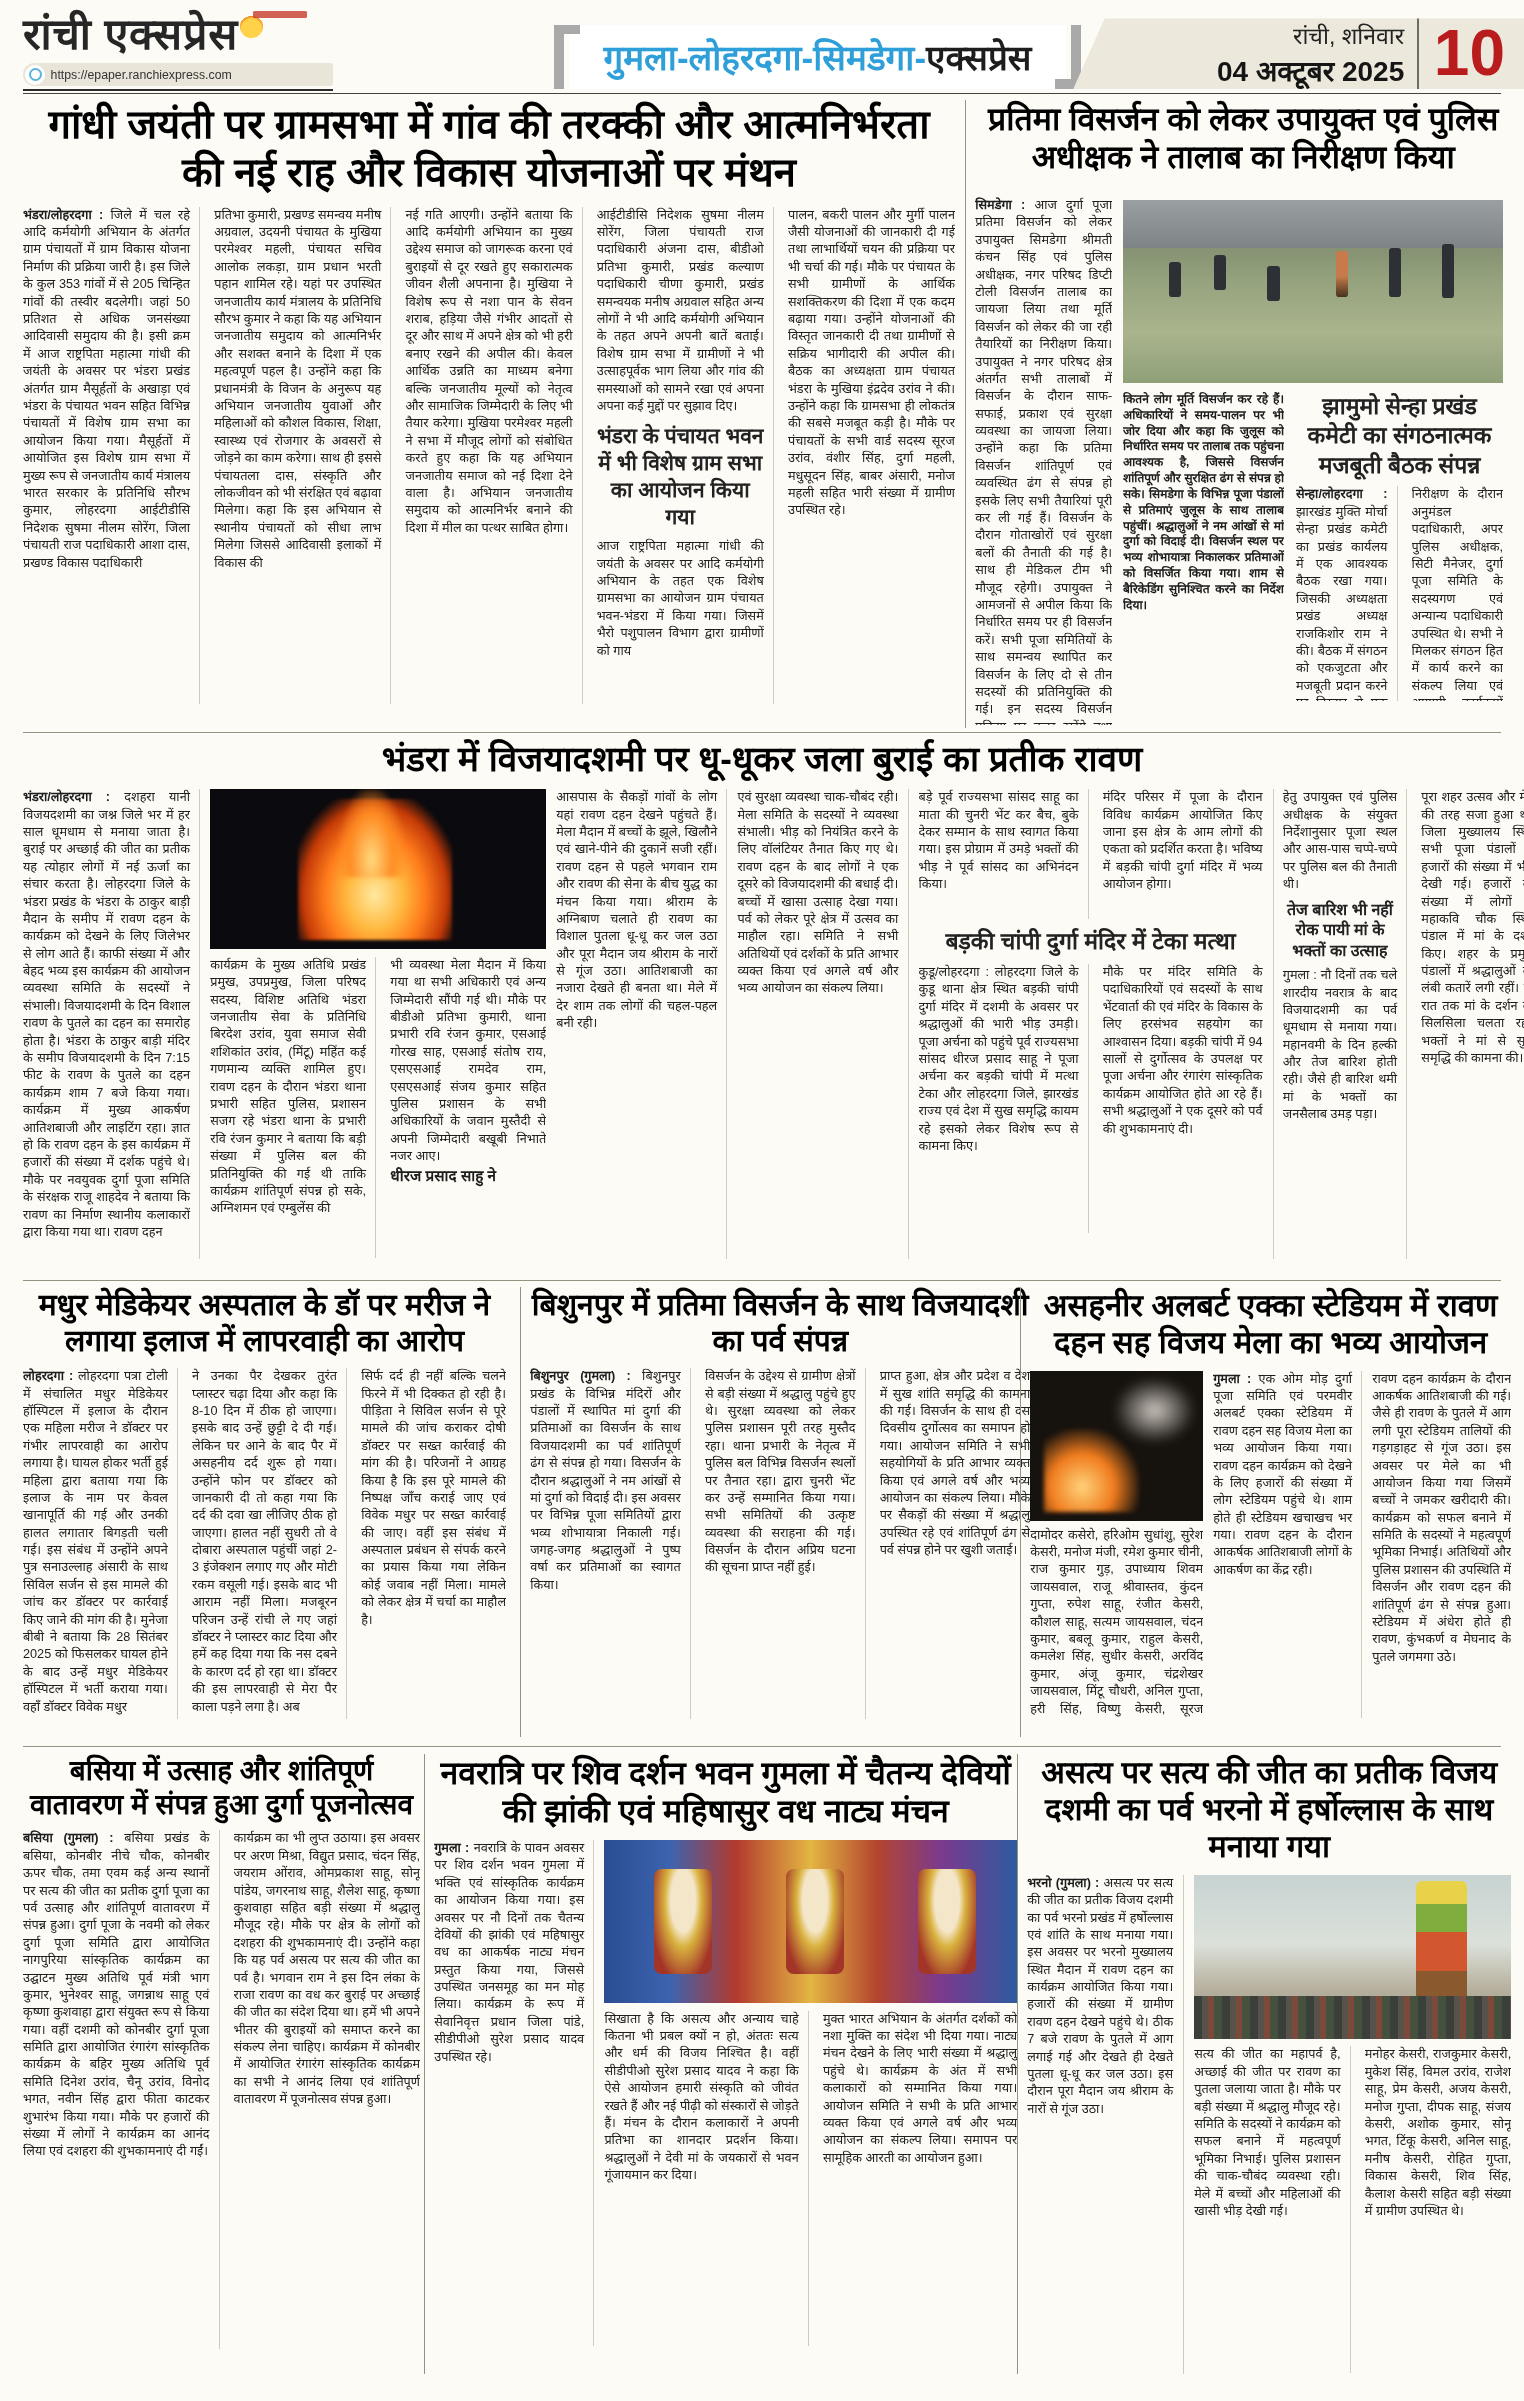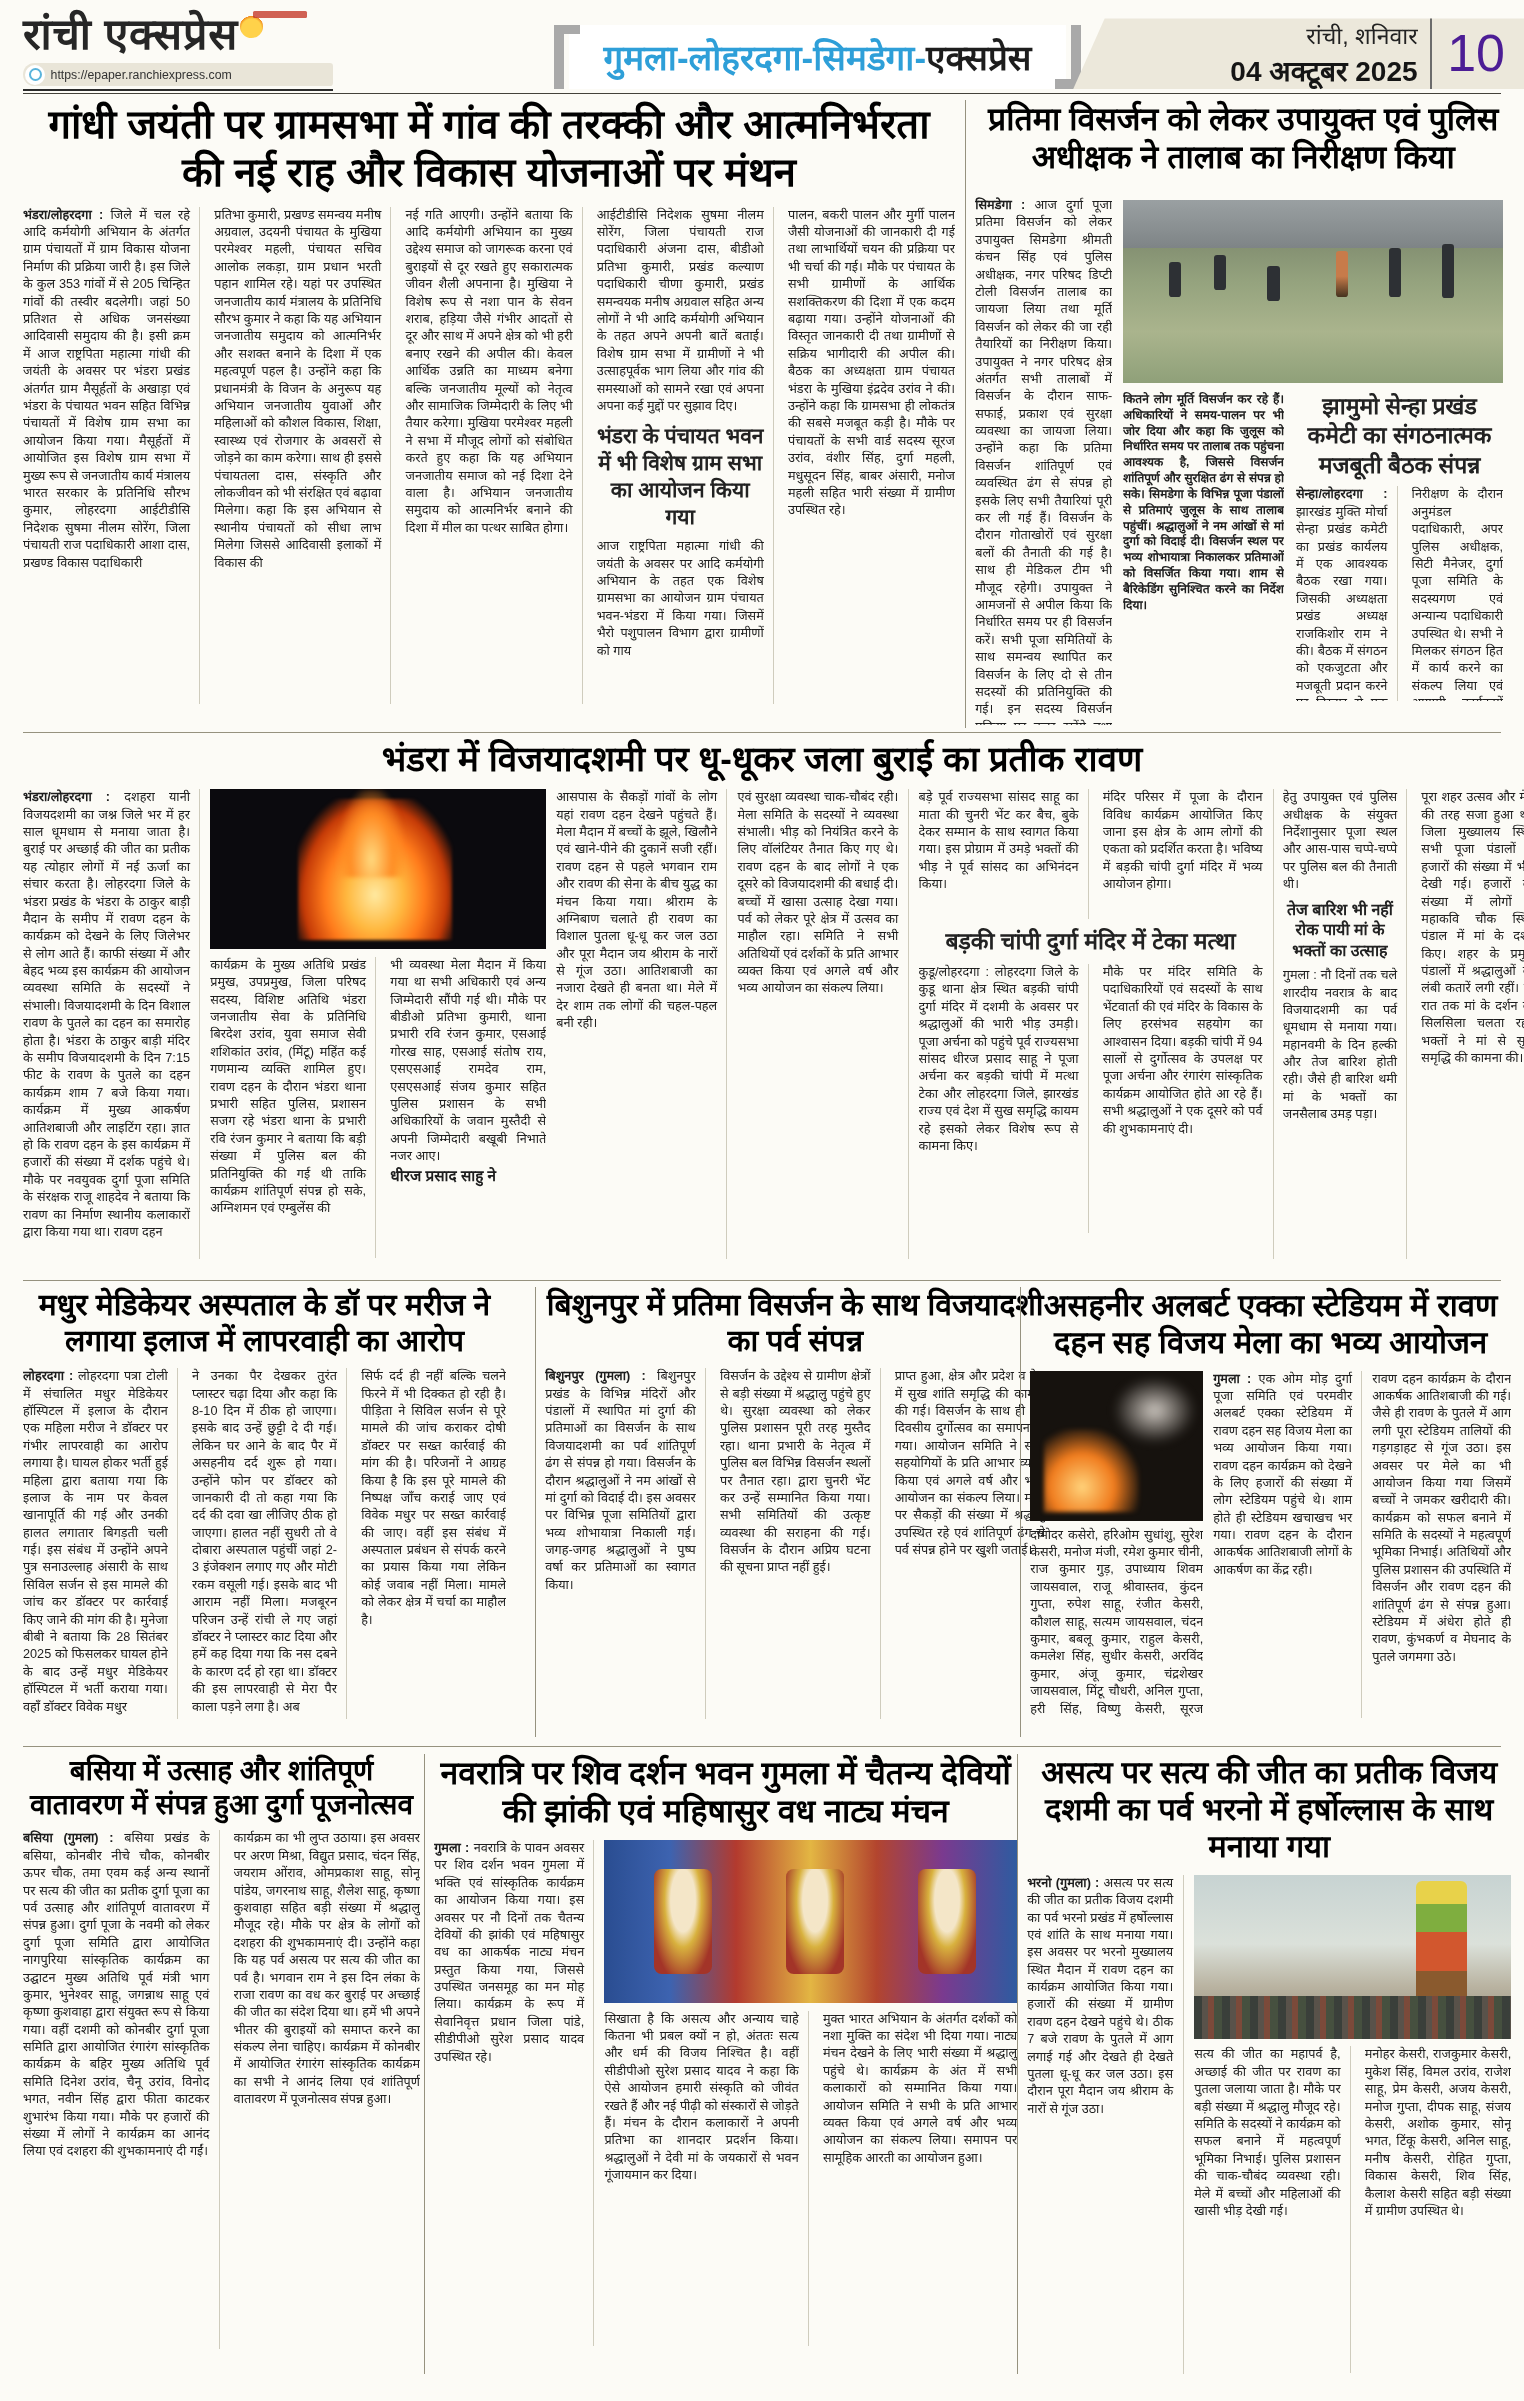--- a/index.html
+++ b/index.html
@@ -21,21 +21,21 @@
   .banner .blue{color:#2e9fd8;}
   .banner .black{color:#1d1d1d;}
   .brk{position:absolute;top:0;width:10.7px;height:64px;background:#a9a9a9;}
   .brk.l{left:-15.3px;} .brk.l::before{content:"";position:absolute;left:0;top:0;width:26px;height:9.2px;background:#a9a9a9;}
   .brk.r{right:-15.3px;} .brk.r::before{content:"";position:absolute;right:0;bottom:0;width:26px;height:9.2px;background:#a9a9a9;}
   .dateline{position:absolute;left:1073px;top:18.4px;width:452px;height:71px;background:#ece8db;
             clip-path:polygon(7% 0,100% 0,100% 100%,0 100%);display:flex;align-items:center;justify-content:flex-end;}
   .dl-text{text-align:right;padding-right:12.3px;}
   .dl-day{font-size:23px;color:#222;}
   .dl-date{font-size:28px;font-weight:800;color:#151515;}
-  .dl-page{font-size:52px;font-weight:400;color:#4c1d95;border-left:2.3px solid #6b6b6b;padding:0 20px 0 15.3px;line-height:71px;}
+  .dl-page{font-size:64px;font-weight:700;color:#b91c1c;border-left:2.3px solid #6b6b6b;padding:0 20px 0 15.3px;line-height:71px;}
   
   .rule{position:absolute;left:23px;width:1478px;border-top:0.8px solid #96927f;}
   .sec{position:absolute;}
   .h1{font-weight:800;text-align:center;color:#000000;line-height:1.2;}
   .byline{font-weight:bold;}
   .col{font-size:12.7px;line-height:1.37;text-align:justify;overflow:hidden;color:#1d1d1d;}
   .cols{display:flex;gap:14px;}
   .cols .col{flex:1;border-right:0.8px solid #cfccbd;padding-right:9.2px;}
   .cols .col:last-child{border-right:none;padding-right:0;}
   .subhead{font-weight:800;text-align:center;line-height:1.28;color:#222;}
@@ -188,21 +188,21 @@
 
   <div class="sec" style="left:23px;top:1287px;width:483px;height:450px;">
     <div class="h1" style="font-size:30px;">मधुर मेडिकेयर अस्पताल के डॉ पर मरीज ने लगाया इलाज में लापरवाही का आरोप</div>
     <div class="cols" style="margin-top:9.2px;height:351px;">
       <div class="col"><span class="byline">लोहरदगा :</span> <span>लोहरदगा पत्रा टोली में संचालित मधुर मेडिकेयर हॉस्पिटल में इलाज के दौरान एक महिला मरीज ने डॉक्टर पर गंभीर लापरवाही का आरोप लगाया है। घायल होकर भर्ती हुई महिला द्वारा बताया गया कि इलाज के नाम पर केवल खानापूर्ति की गई और उनकी हालत लगातार बिगड़ती चली गई। इस संबंध में उन्होंने अपने पुत्र सनाउल्लाह अंसारी के साथ सिविल सर्जन से इस मामले की जांच कर डॉक्टर पर कार्रवाई किए जाने की मांग की है। मुनेजा बीबी ने बताया कि 28 सितंबर 2025 को फिसलकर घायल होने के बाद उन्हें मधुर मेडिकेयर हॉस्पिटल में भर्ती कराया गया। वहाँ डॉक्टर विवेक मधुर</span></div>
       <div class="col">ने उनका पैर देखकर तुरंत प्लास्टर चढ़ा दिया और कहा कि 8-10 दिन में ठीक हो जाएगा। इसके बाद उन्हें छुट्टी दे दी गई। लेकिन घर आने के बाद पैर में असहनीय दर्द शुरू हो गया। उन्होंने फोन पर डॉक्टर को जानकारी दी तो कहा गया कि दर्द की दवा खा लीजिए ठीक हो जाएगा। हालत नहीं सुधरी तो वे दोबारा अस्पताल पहुंचीं जहां 2-3 इंजेक्शन लगाए गए और मोटी रकम वसूली गई। इसके बाद भी आराम नहीं मिला। मजबूरन परिजन उन्हें रांची ले गए जहां डॉक्टर ने प्लास्टर काट दिया और हमें कह दिया गया कि नस दबने के कारण दर्द हो रहा था। डॉक्टर की इस लापरवाही से मेरा पैर काला पड़ने लगा है। अब</div>
       <div class="col">सिर्फ दर्द ही नहीं बल्कि चलने फिरने में भी दिक्कत हो रही है। पीड़िता ने सिविल सर्जन से पूरे मामले की जांच कराकर दोषी डॉक्टर पर सख्त कार्रवाई की मांग की है। परिजनों ने आग्रह किया है कि इस पूरे मामले की निष्पक्ष जाँच कराई जाए एवं विवेक मधुर पर सख्त कार्रवाई की जाए। वहीं इस संबंध में अस्पताल प्रबंधन से संपर्क करने का प्रयास किया गया लेकिन कोई जवाब नहीं मिला। मामले को लेकर क्षेत्र में चर्चा का माहौल है।</div>
     </div>
   </div>
 
-  <div class="sec vsep" style="left:535px;top:1287px;width:500px;height:450px;padding-left:9.2px;">
+  <div class="sec vsep" style="left:520px;top:1287px;width:500px;height:450px;padding-left:9.2px;">
     <div class="h1" style="font-size:30px;">बिशुनपुर में प्रतिमा विसर्जन के साथ विजयादशी का पर्व संपन्न</div>
     <div class="cols" style="margin-top:9.2px;height:351px;">
       <div class="col"><span class="byline">बिशुनपुर (गुमला) :</span> <span>बिशुनपुर प्रखंड के विभिन्न मंदिरों और पंडालों में स्थापित मां दुर्गा की प्रतिमाओं का विसर्जन के साथ विजयादशमी का पर्व शांतिपूर्ण ढंग से संपन्न हो गया। विसर्जन के दौरान श्रद्धालुओं ने नम आंखों से मां दुर्गा को विदाई दी। इस अवसर पर विभिन्न पूजा समितियों द्वारा भव्य शोभायात्रा निकाली गई। जगह-जगह श्रद्धालुओं ने पुष्प वर्षा कर प्रतिमाओं का स्वागत किया।</span></div>
       <div class="col">विसर्जन के उद्देश्य से ग्रामीण क्षेत्रों से बड़ी संख्या में श्रद्धालु पहुंचे हुए थे। सुरक्षा व्यवस्था को लेकर पुलिस प्रशासन पूरी तरह मुस्तैद रहा। थाना प्रभारी के नेतृत्व में पुलिस बल विभिन्न विसर्जन स्थलों पर तैनात रहा। द्वारा चुनरी भेंट कर उन्हें सम्मानित किया गया। सभी समितियों की उत्कृष्ट व्यवस्था की सराहना की गई। विसर्जन के दौरान अप्रिय घटना की सूचना प्राप्त नहीं हुई।</div>
       <div class="col">प्राप्त हुआ, क्षेत्र और प्रदेश व देश में सुख शांति समृद्धि की कामना की गई। विसर्जन के साथ ही दस दिवसीय दुर्गोत्सव का समापन हो गया। आयोजन समिति ने सभी सहयोगियों के प्रति आभार व्यक्त किया एवं अगले वर्ष और भव्य आयोजन का संकल्प लिया। मौके पर सैकड़ों की संख्या में श्रद्धालु उपस्थित रहे एवं शांतिपूर्ण ढंग से पर्व संपन्न होने पर खुशी जताई।</div>
     </div>
   </div>
 
   <div class="sec vsep" style="left:1020px;top:1287px;width:481px;height:450px;padding-left:9.2px;">
     <div class="h1" style="font-size:31px;">असहनीर अलबर्ट एक्का स्टेडियम में रावण दहन सह विजय मेला का भव्य आयोजन</div>

